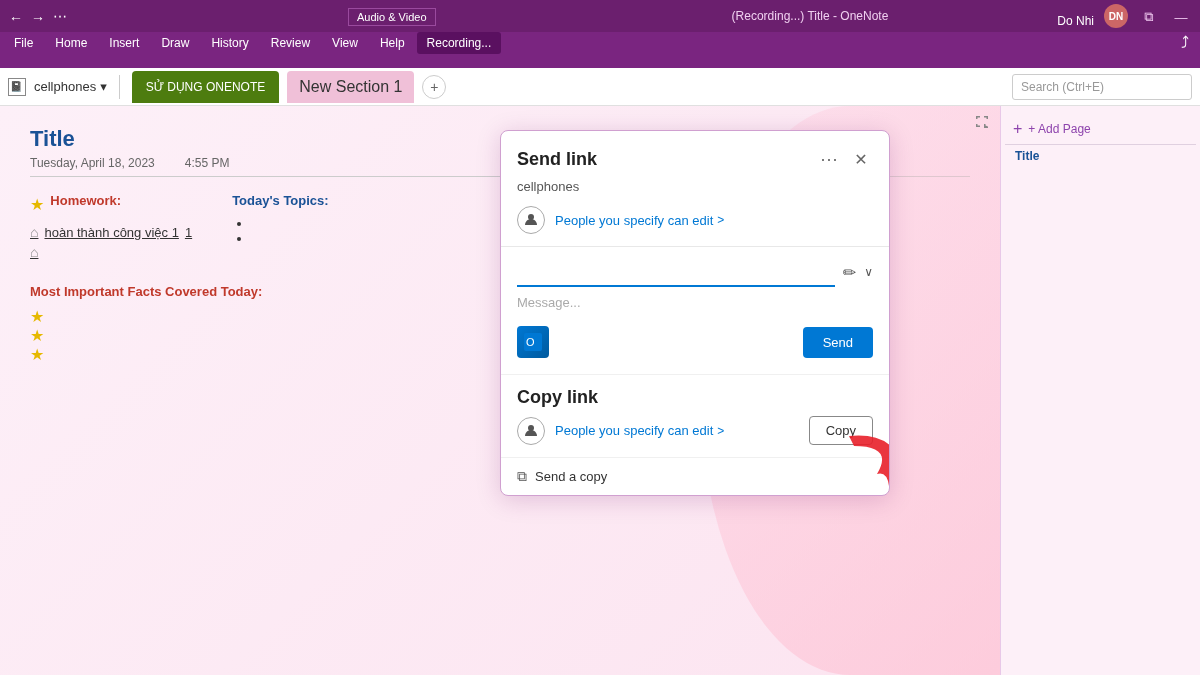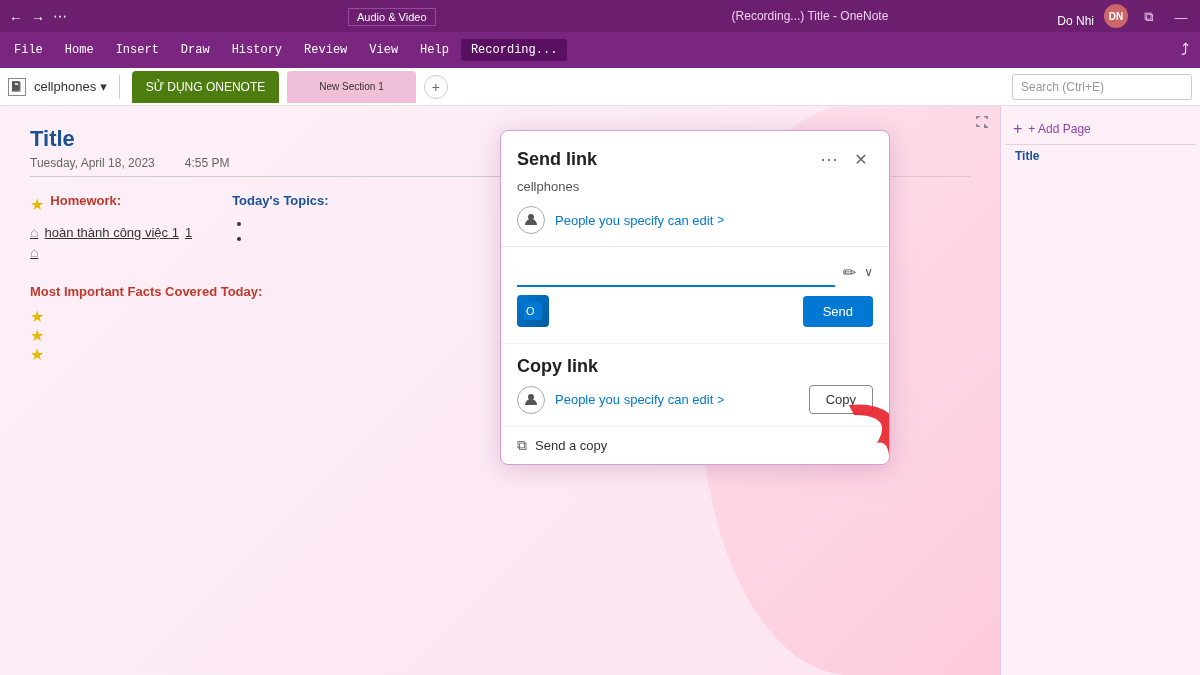--- a/index.html
+++ b/index.html
@@ -20,42 +20,41 @@
     .title-bar-right { display: flex; align-items: flex-end; gap: 10px; }
     .user-name { font-size: 12px; color: #fff; }
     .user-avatar { width: 24px; height: 24px; background: #c66; border-radius: 50%; display: flex; align-items: center; justify-content: center; font-size: 10px; color: #fff; font-weight: bold; }
     .tb-icon-btn { width: 22px; height: 22px; display: flex; align-items: center; justify-content: center; color: #f0c8f0; font-size: 13px; cursor: pointer; }
 
     
     .menu-bar {
       background: #7a2580;
       height: 36px;
       display: flex;
-      align-items: center;
+      align-items: flex-start;
       padding: 0 4px;
       gap: 2px;
-      font-family: Liberation Mono, monospace;
     }
     .menu-item { padding: 4px 10px; font-size: 12px; color: #fff; cursor: pointer; border-radius: 3px; }
     .recording-tab { background: #5a1060; padding: 4px 10px; font-size: 12px; color: #fff; cursor: pointer; border-radius: 3px; }
 
     
     .notebook-bar {
       background: #fff;
       height: 38px;
       display: flex;
       align-items: center;
       padding: 0 8px;
       border-bottom: 1px solid #e0e0e0;
       gap: 8px;
     }
     .notebook-icon { width: 18px; height: 18px; border: 1px solid #888; display: flex; align-items: center; justify-content: center; font-size: 10px; color: #555; }
     .notebook-name { font-size: 13px; color: #333; display: flex; align-items: center; gap: 4px; cursor: pointer; }
     .section-tab { background: #4d7c0f; color: #fff; padding: 3px 14px; font-size: 12px; border-radius: 4px 4px 0 0; cursor: pointer; height: 32px; display: flex; align-items: center; }
-    .new-section-tab { background: #f0c0d8; color: #333; padding: 3px 32px; font-size: 10px; border-radius: 4px 4px 0 0; cursor: pointer; height: 32px; display: flex; align-items: center; }
+    .new-section-tab { background: #f0c0d8; color: #333; padding: 3px 12px; font-size: 16px; border-radius: 4px 4px 0 0; cursor: pointer; height: 32px; display: flex; align-items: center; }
     .add-section-btn { width: 24px; height: 24px; border: 1px solid #ccc; border-radius: 50%; display: flex; align-items: center; justify-content: center; font-size: 14px; cursor: pointer; color: #666; }
     .search-box { margin-left: auto; width: 180px; height: 26px; border: 1px solid #ccc; border-radius: 3px; padding: 0 8px; font-size: 12px; display: flex; align-items: center; color: #999; }
 
     
     .main-area {
       display: flex;
       height: calc(675px - 32px - 36px - 38px);
       background: #f9f0f5;
     }
 
@@ -292,20 +291,21 @@
       </div>
 
       <div class="dialog-divider"></div>
 
       <div class="email-row">
         <input type="text" class="email-input" placeholder="" style="">
         <span class="edit-icon">✏</span>
         <span class="dropdown-arrow">∨</span>
       </div>
 
+      <div class="message-input">Message...</div>
 
       <div class="outlook-row">
         <div class="outlook-icon">
           <svg width="18" height="18" viewBox="0 0 18 18" fill="none">
             <rect width="18" height="18" rx="2" fill="#0078d4"></rect>
             <text x="2" y="13" font-size="11" fill="#fff" font-family="Arial">O</text>
           </svg>
         </div>
         <button class="send-btn">Send</button>
       </div>

